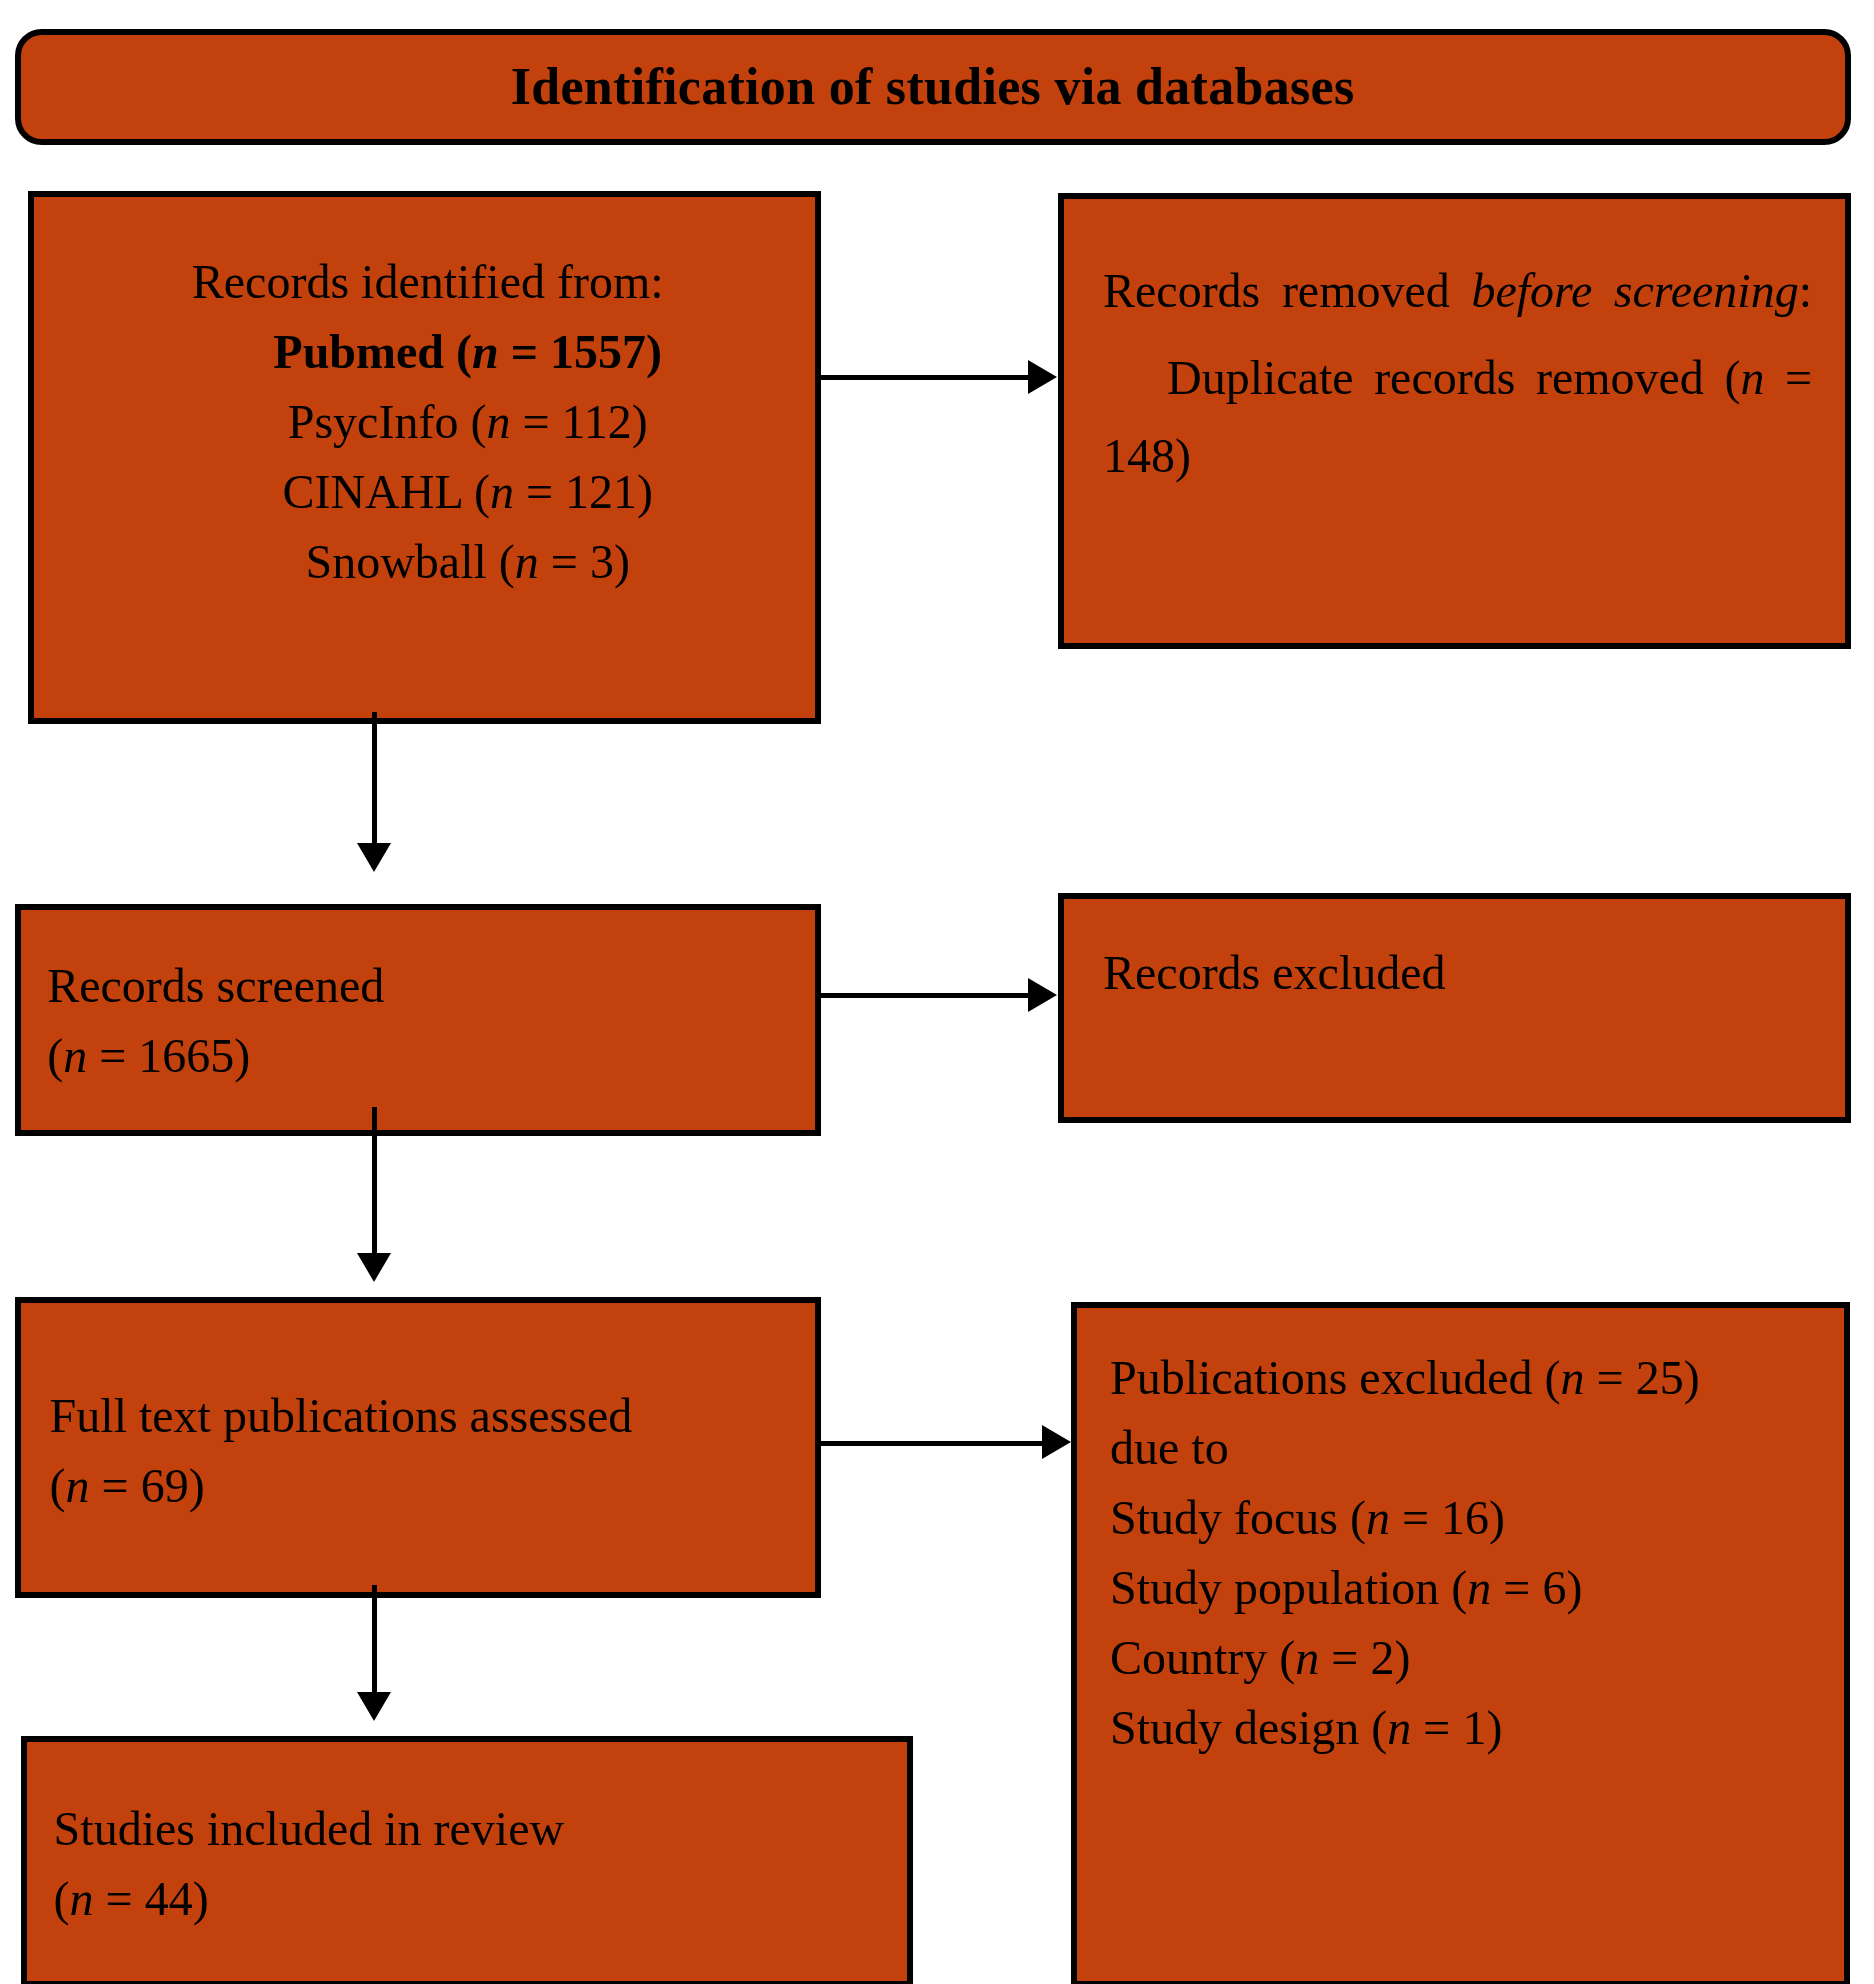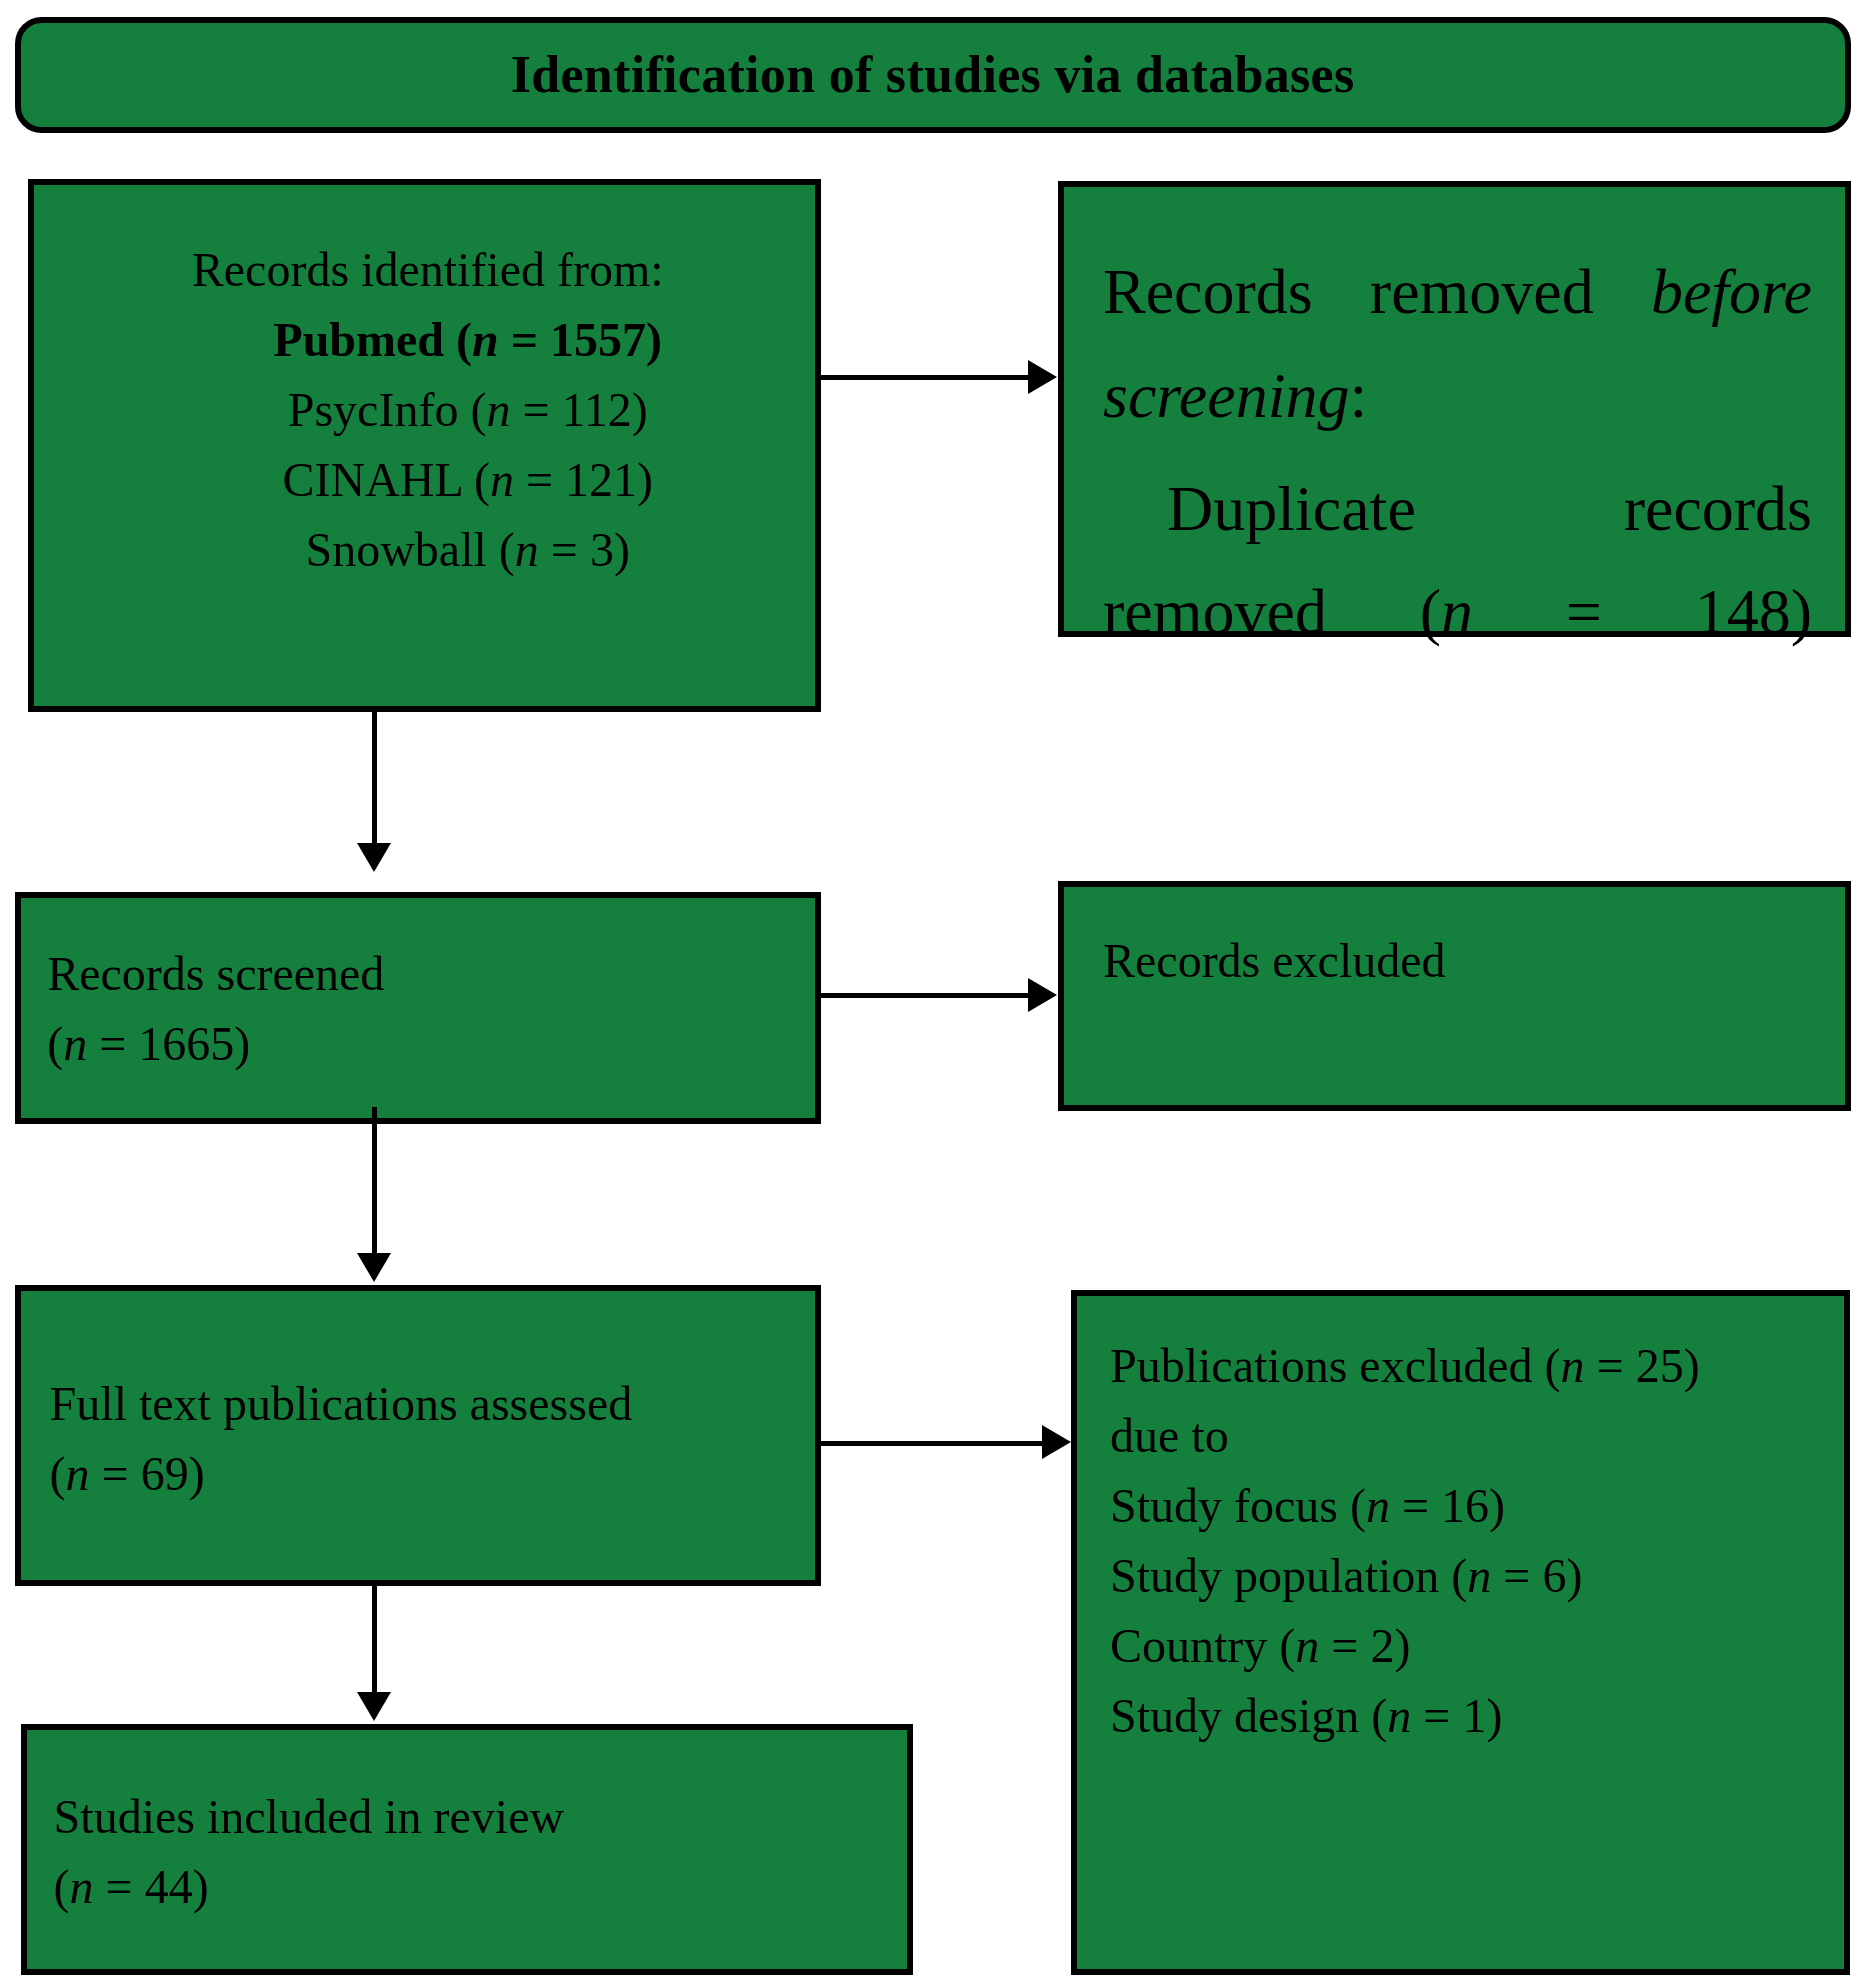--- a/index.html
+++ b/index.html
@@ -13,21 +13,22 @@
     height: 1985px;
     background: #ffffff;
     font-family: "Liberation Serif", "DejaVu Serif", serif;
     color: #000000;
     overflow: hidden;
   }
   .box {
     position: absolute;
     box-sizing: border-box;
     border: 6px solid #000000;
-    background: #15803d;
+    background: #c2410c;
+    margin-top: 12px;
   }
   .title-box {
     border-radius: 26.6px;
     display: flex;
     align-items: center;
     justify-content: center;
   }
   .title-text {
     font-size: 52px;
     font-weight: bold;
@@ -38,21 +39,21 @@
     position: absolute;
     left: 0;
     right: 0;
   }
   .line {
     font-size: 48px;
     line-height: 1.46;
     white-space: nowrap;
   }
   .line-wrap {
-    font-size: 64px;
+    font-size: 48px;
     line-height: 1.62;
     white-space: normal;
   }
   .justified {
     text-align: justify;
     text-align-last: justify;
   }
   .indent {
     text-indent: 64px;
   }

